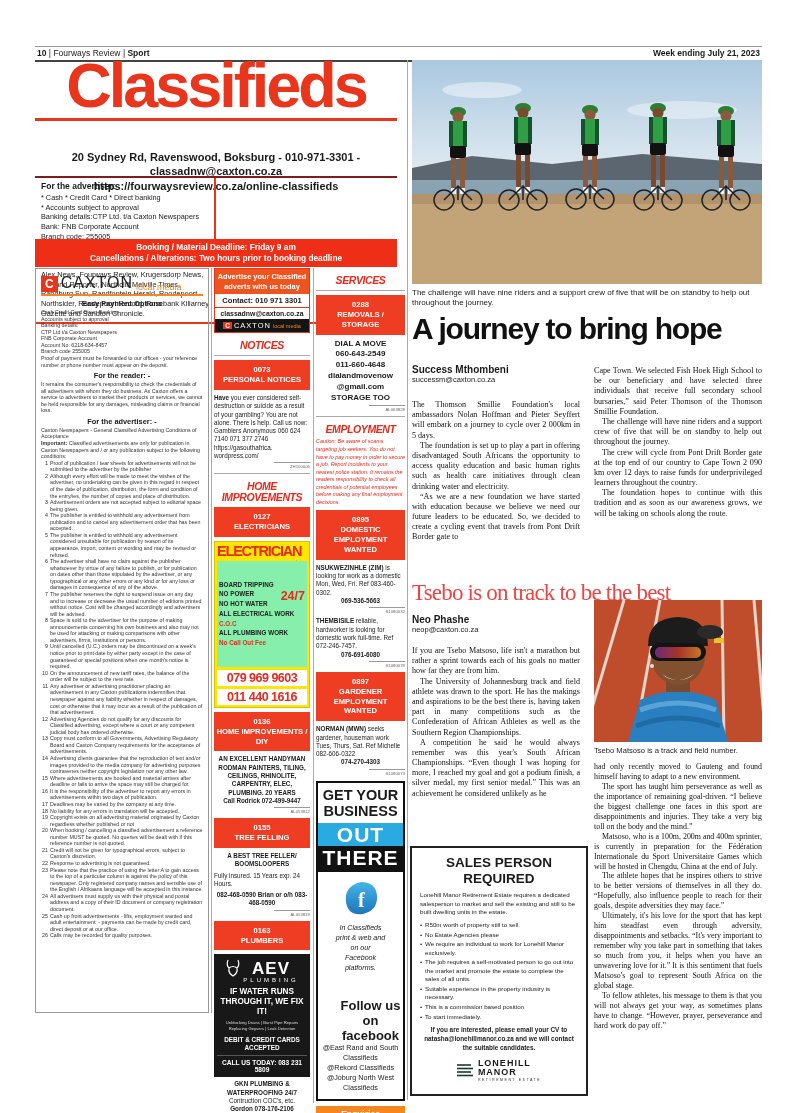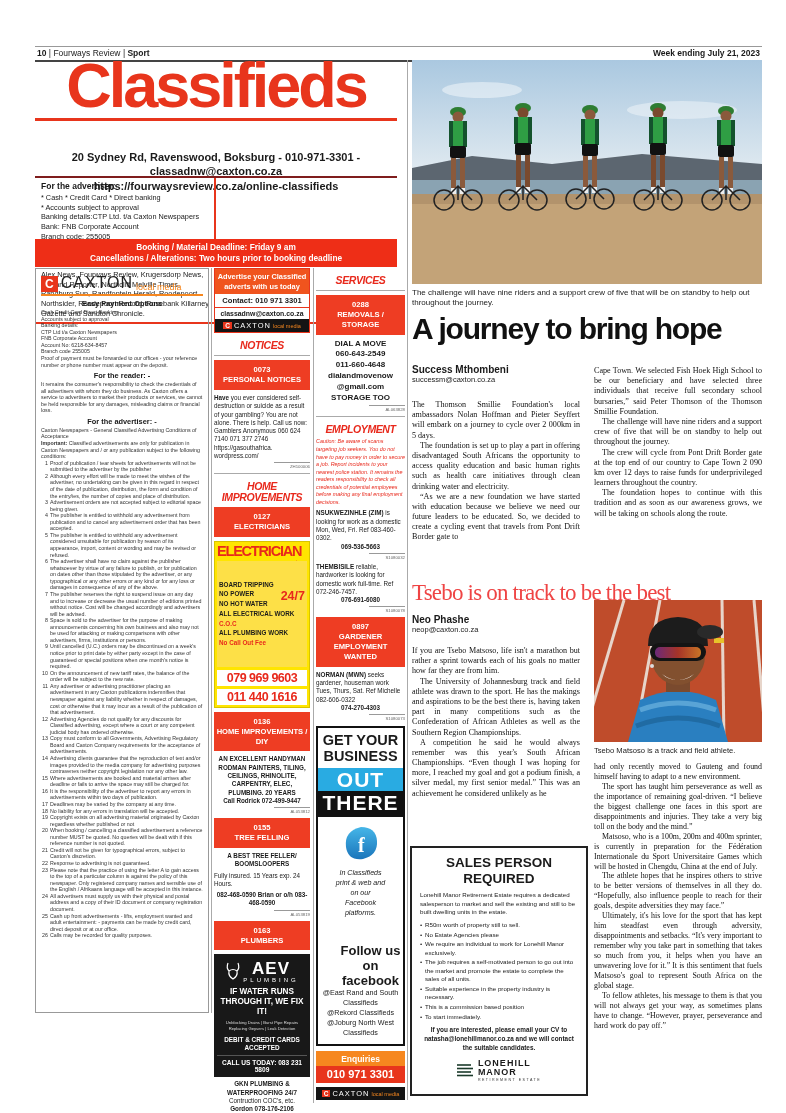--- a/index.html
+++ b/index.html
@@ -62,30 +62,30 @@
              line-height:1.3; padding:3px 2px; }
   .adv-contact { font-weight:bold; text-align:center; font-size:7.6px; border-bottom:1px solid #e8351c; padding:2px 0; }
   .adv-email { font-weight:bold; text-align:center; font-size:6.9px; padding:2px 0; }
   .caxstrip { display:flex; align-items:center; justify-content:center; gap:2px; background:#141414; padding:2px; }
   .caxstrip .c { background:#e8351c; color:#fff; font-weight:bold; font-size:6.5px; padding:0 2px; }
   .caxstrip .nm { color:#fff; font-size:7.5px; letter-spacing:1px; }
   .caxstrip .tg { color:#f6871f; font-size:5.5px; }
 
   .elec { background:#ffe500; border:1px solid #d8c400; padding:2px; position:relative; margin:3px 0; }
   .elec-title { color:#e8291c; font-weight:bold; font-size:14.5px; letter-spacing:-1.2px; line-height:1; }
-  .elec-body { background:#fde047; margin-top:2px; padding:19px 2px; font-weight:bold; font-size:6.3px;
+  .elec-body { background:#86efac; margin-top:2px; padding:19px 2px; font-weight:bold; font-size:6.3px;
                line-height:1.55; position:relative; }
   .elec-body .rd { color:#e8291c; }
   .elec-247 { position:absolute; right:2px; top:26px; color:#e8291c; font-weight:bold; font-size:12.5px; }
   .elec-bolt { position:absolute; right:5px; top:18px; }
   .elec-phone { background:#fff; color:#e8291c; font-weight:bold; font-size:12.5px; text-align:center;
                 margin-top:3px; padding:1px 0; letter-spacing:-0.5px; }
 
   .aev { background:#181818; color:#fff; text-align:center; padding:5px 3px 4px; margin:3px 0; }
-  .aev-logo { display:flex; align-items:center; justify-content:center; gap:2px; }
+  .aev-logo { display:flex; justify-content:center; gap:2px; }
   .aev-brand { font-size:17px; font-weight:bold; letter-spacing:1px; }
   .aev-sub { font-size:6px; letter-spacing:3px; margin-top:-2px; }
   .aev-head { font-weight:bold; font-size:8.2px; line-height:1.2; margin:4px 0 3px; }
   .aev-small { font-size:4.2px; color:#ddd; line-height:1.4; }
   .aev-cards { font-weight:bold; font-size:6.4px; margin:4px 0 3px; line-height:1.3; }
   .aev-call { border-top:1px solid #555; font-weight:bold; font-size:6.6px; padding-top:3px; }
 
   .caution { color:#e8291c; font-style:italic; font-size:5.4px; line-height:1.4; margin:2px 0; }
   .dial { font-weight:bold; text-align:center; font-size:8px; line-height:1.35; margin:4px 0 2px; }
 
@@ -446,20 +446,24 @@
         <div>060-643-2549</div>
         <div>011-660-4648</div>
         <div>dialandmovenow</div>
         <div>@gmail.com</div>
         <div>STORAGE TOO</div>
       </div>
     <div class="ref">AL063828</div>
     <div class="secrule"></div>
     <div class="sechead">EMPLOYMENT</div>
     <div class="caution">Caution: Be aware of scams targeting job seekers. You do not have to pay money in order to secure a job. Report incidents to your nearest police station. It remains the readers responsibility to check all credentials of potential employees before making any final employment decisions.</div>
+    <div class="cat">
+      <div>0895</div>
+      <div>DOMESTIC EMPLOYMENT WANTED</div>
+    </div>
     <div class="smallad">
       <b>NSUKWEZINHLE (ZIM)</b><span> is looking for work as a domestic Mon, Wed, Fri. Ref 083-460-0302.</span>
       <div class="ctr ph">069-536-5663</div>
     </div>
     <div class="ref">S1080032</div>
     <div class="smallad">
       <b>THEMBISILE</b><span> reliable, hardworker is looking for domestic work full-time. Ref 072-246-7457.</span>
       <div class="ctr ph">076-691-6080</div>
     </div>
     <div class="ref">S1080078</div>
@@ -660,21 +664,21 @@
       <rect x="72" y="76" width="24" height="16" fill="#7a4a2e"></rect>
       <ellipse cx="84" cy="56" rx="27" ry="29" fill="#82502f"></ellipse>
       <path d="M68 74 Q84 86 100 74 Q94 80 84 80 Q74 80 68 74 Z" fill="#fff"></path>
       <path d="M54 46 Q54 18 84 17 Q114 18 114 46 Z" fill="#1c1c1c"></path>
       <ellipse cx="116" cy="32" rx="13" ry="7" fill="#2a2a2a"></ellipse>
       <rect x="56" y="43" width="56" height="18" rx="9" fill="#141414"></rect>
       <rect x="61" y="47" width="46" height="11" rx="5" fill="url(#sg)" opacity="0.85"></rect>
       <circle cx="58" cy="66" r="2" fill="#ddd"></circle>
     </svg>
   </div>
-  <div class="abs cap cap2">Tsebo Matsoso is a track and field athlete.</div>
+  <div class="abs cap cap2">Tsebo Matsoso is a track and field number.</div>
   <div class="abs acol a2c2">
 
   <p>had only recently moved to Gauteng and found himself having to adapt to a new environment.</p>
       <p>The sport has taught him perseverance as well as the importance of remaining goal-driven. “I believe the biggest challenge one faces in this sport are disappointments and injuries. They take a very big toll on the body and the mind.”</p>
       <p>Matsoso, who is a 100m, 200m and 400m sprinter, is currently in preparation for the Fédération Internationale du Sport Universitaire Games which will be hosted in Chengdu, China at the end of July.</p>
       <p>The athlete hopes that he inspires others to strive to be better versions of themselves in all they do. “Hopefully, also influence people to reach for their goals, despite adversities they may face.”</p>
       <p>Ultimately, it's his love for the sport that has kept him steadfast even through adversity, disappointments and setbacks. “It's very important to remember why you take part in something that takes so much from you, it helps when you have an unwavering love for it.” It is this sentiment that fuels Matsoso's goal to represent South Africa on the global stage.</p>
       <p>To fellow athletes, his message to them is that you will not always get your way, as sometimes plans have to change. “However, prayer, perseverance and hard work do pay off.”</p>
     </div>
 

